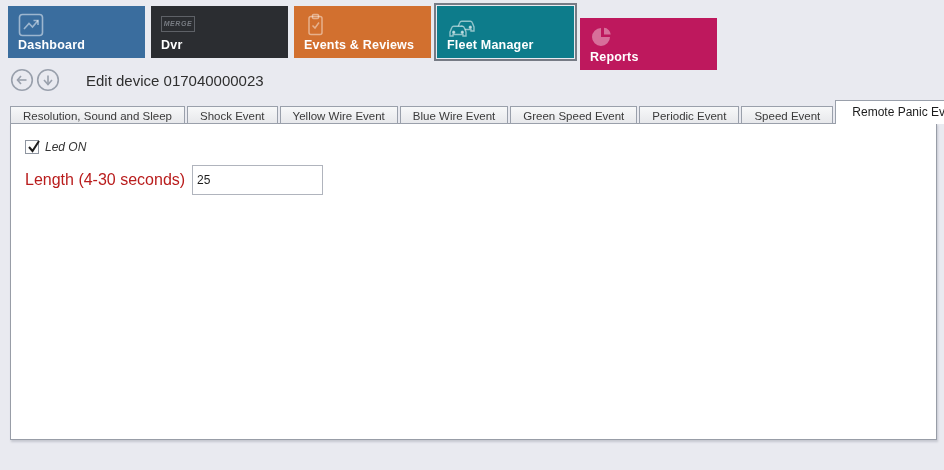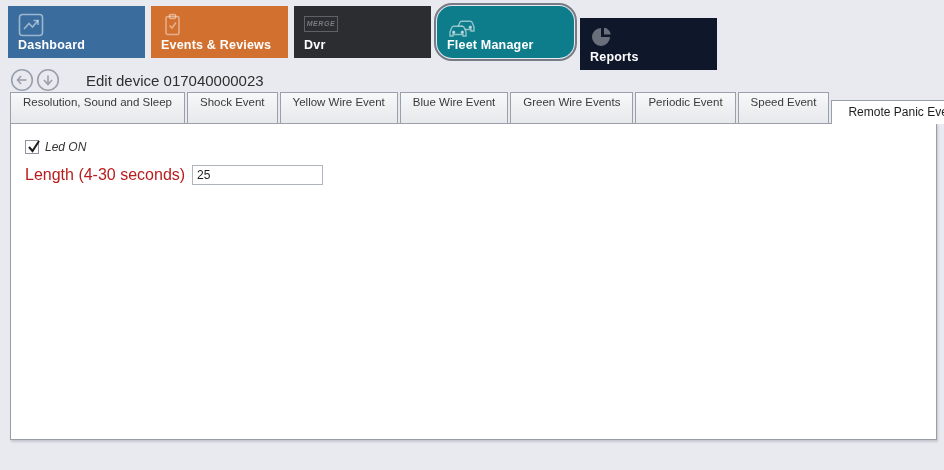--- a/index.html
+++ b/index.html
@@ -22,21 +22,20 @@
     width: 137px;
     height: 52px;
     position: relative;
     padding: 7px 0 0 10px;
     cursor: pointer;
     flex: none;
   }
   .tile.selected {
     outline: 2px solid #767b85;
     outline-offset: 1px;
-    border-radius: 15px;
   }
   .tile .label {
     position: absolute;
     left: 10px;
     bottom: 6px;
     font-size: 12.5px;
     font-weight: bold;
     color: #ffffff;
     letter-spacing: 0.2px;
     white-space: nowrap;
@@ -78,21 +77,21 @@
   .tabstrip {
     display: flex;
     align-items: flex-end;
     margin-left: 10px;
     height: 24px;
     position: relative;
     z-index: 2;
     margin-bottom: -1px;
   }
   .tab {
-    height: 32px;
+    height: 18px;
     line-height: 18px;
     padding: 0 12px;
     margin-right: 2px;
     font-size: 11.5px;
     color: #3a3a3a;
     background: linear-gradient(#f7f8f9, #e7e8eb);
     border: 1px solid #9aa0ab;
     cursor: pointer;
     white-space: nowrap;
   }
@@ -127,21 +126,21 @@
     cursor: pointer;
     flex: none;
   }
   .checkbox svg { position: absolute; left: 1px; top: -3px; overflow: visible; }
   .cb-label { margin-left: 6px; font-size: 12px; color: #333; }
   .field-row { margin-top: 9px; display: flex; align-items: center; }
   .field-label { font-size: 16px; color: #b91c1c; }
   .field-input {
     margin-left: 7px;
     width: 131px;
-    height: 20px;
+    height: 30px;
     border: 1px solid #b0b4bd;
     font-family: "Liberation Sans", sans-serif;
     font-size: 12px;
     color: #1d1d1d;
     padding: 0 0 0 4px;
     outline: none;
   }
 </style>
 </head>
 <body>
@@ -152,36 +151,36 @@
     <span class="icn">
       <svg width="26" height="24" viewBox="0 0 26 24" fill="none" stroke="rgba(255,255,255,0.5)" stroke-width="1.6">
         <rect x="1.5" y="1.5" width="23" height="21" rx="3"></rect>
         <polyline points="6,16 11,10.5 14.5,14 20,7.5"></polyline>
         <polyline points="15.5,7.5 20,7.5 20,12"></polyline>
       </svg>
     </span>
     <span class="label">Dashboard</span>
   </div>
 
+  <div class="tile" style="background-color: rgb(43, 45, 49);">
+    <span class="icn">
+      <span class="merge-box">MERGE</span>
+    </span>
+    <span class="label">Dvr</span>
+  </div>
+
   <div class="tile" style="background-color: rgb(210, 112, 47);">
     <span class="icn">
       <svg width="24" height="24" viewBox="0 0 24 24" fill="none" stroke="rgba(255,255,255,0.45)" stroke-width="1.5">
         <rect x="5" y="3.5" width="13" height="18" rx="2"></rect>
         <rect x="8.5" y="1.5" width="6" height="4" rx="1"></rect>
         <polyline points="8.5,12.5 11,15 15,9.5"></polyline>
       </svg>
     </span>
     <span class="label">Events &amp; Reviews</span>
-  </div>
-
-  <div class="tile" style="background-color: rgb(43, 45, 49);">
-    <span class="icn">
-      <span class="merge-box">MERGE</span>
-    </span>
-    <span class="label">Dvr</span>
   </div>
 
 
   <div class="tile selected" style="background-color: rgb(13, 124, 139);">
     <span class="icn">
       <svg width="32" height="24" viewBox="0 0 32 24" fill="none" stroke="rgba(255,255,255,0.55)" stroke-width="1.4">
         <g transform="translate(8,-1)">
           <path d="M3 15 l1.8-4.5 a2 2 0 0 1 1.9-1.3 h8.6 a2 2 0 0 1 1.9 1.3 L19 15 v4 h-3 v-1.5 H6 V19 H3 z"></path>
           <circle cx="6.7" cy="15.2" r="1" fill="rgba(255,255,255,0.55)"></circle>
           <circle cx="15.3" cy="15.2" r="1" fill="rgba(255,255,255,0.55)"></circle>
@@ -189,21 +188,21 @@
         <g transform="translate(0,4)">
           <path d="M3 15 l1.8-4.5 a2 2 0 0 1 1.9-1.3 h8.6 a2 2 0 0 1 1.9 1.3 L19 15 v4 h-3 v-1.5 H6 V19 H3 z" fill="rgba(13,124,139,1)"></path>
           <circle cx="6.7" cy="15.2" r="1" fill="rgba(255,255,255,0.55)"></circle>
           <circle cx="15.3" cy="15.2" r="1" fill="rgba(255,255,255,0.55)"></circle>
         </g>
       </svg>
     </span>
     <span class="label">Fleet Manager</span>
   </div>
 
-  <div class="tile" style="background-color: #0f172a; margin-top: 24px;">
+  <div class="tile" style="background-color: #be185d; margin-top: 24px;">
     <span class="icn">
       <svg width="24" height="24" viewBox="0 0 24 24">
         <path d="M11 12 V3 a9 9 0 1 0 9 9 z" fill="rgba(255,255,255,0.38)"></path>
         <path d="M14 9.5 V2.8 a7.2 7.2 0 0 1 6.7 6.7 z" fill="rgba(255,255,255,0.38)"></path>
       </svg>
     </span>
     <span class="label">Reports</span>
   </div>
 
 </div>
@@ -224,21 +223,21 @@
     </svg>
   </button>
   <span class="hdr-title">Edit device 017040000023</span>
 </div>
 
 <div class="tabstrip">
   <div class="tab">Resolution, Sound and Sleep</div>
   <div class="tab">Shock Event</div>
   <div class="tab">Yellow Wire Event</div>
   <div class="tab">Blue Wire Event</div>
-  <div class="tab">Green Wire Events</div>
+  <div class="tab">Green Speed Event</div>
   <div class="tab">Periodic Event</div>
   <div class="tab">Speed Event</div>
   <div class="tab active">Remote Panic Event</div>
 </div>
 
 <div class="panel">
 
   <div class="cb-row">
     <span class="checkbox">
       <svg width="14" height="16" viewBox="0 0 14 16">

